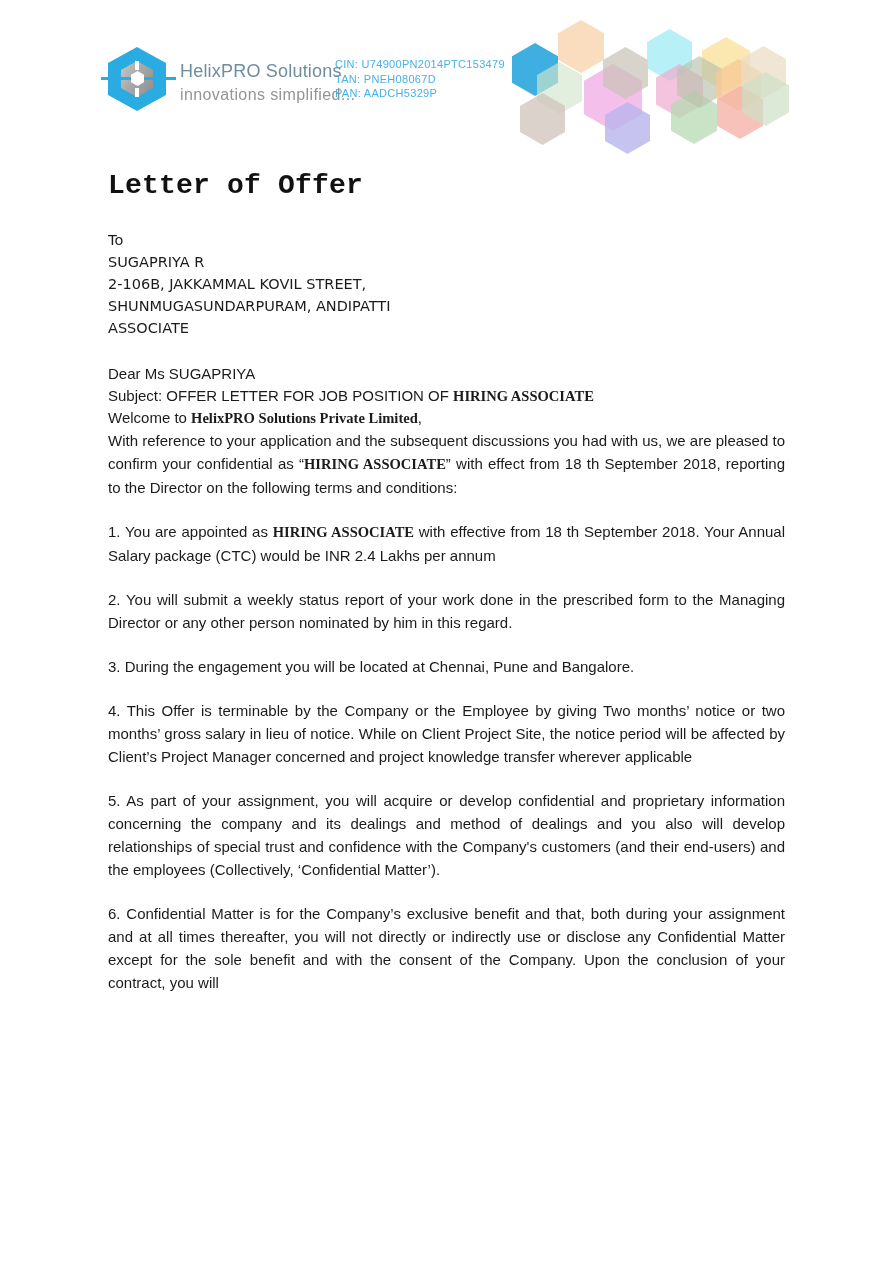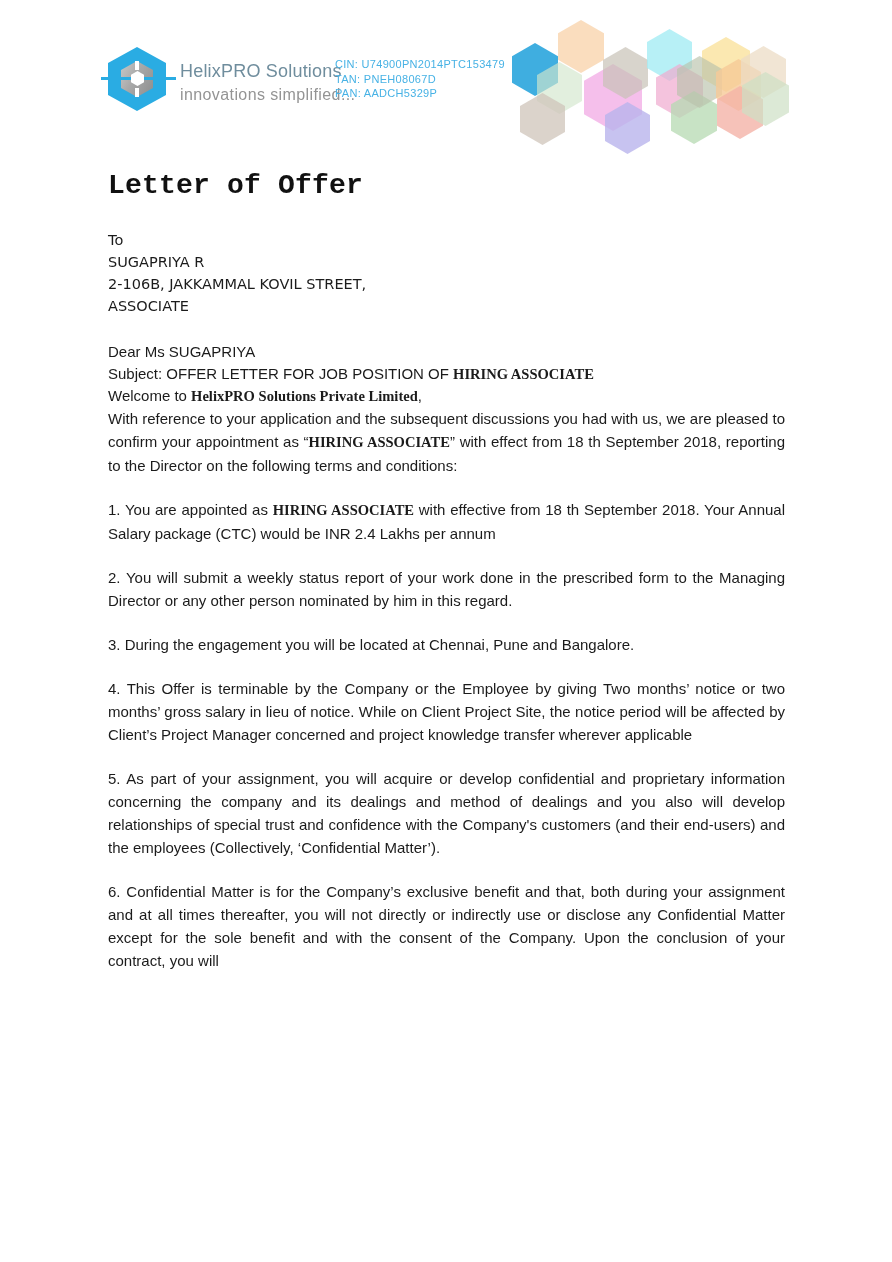--- a/index.html
+++ b/index.html
@@ -83,32 +83,33 @@
       <div class="hexd" style="left: 242px; top: 62px; width: 47px; height: 54px; background: rgb(205, 224, 197); opacity: 0.7;"></div>
     </div>
 
   <div class="content">
     <h1 class="title">Letter of Offer</h1>
 
     <div class="address">
         <div>To</div>
         <div>SUGAPRIYA R</div>
         <div>2-106B, JAKKAMMAL KOVIL STREET,</div>
+        <div>SHUNMUGASUNDARPURAM, ANDIPATTI</div>
         <div>ASSOCIATE</div>
       </div>
 
     <div class="greeting-block">
       <div>Dear Ms SUGAPRIYA</div>
       <div><span>Subject: OFFER LETTER FOR JOB POSITION OF </span><strong>HIRING ASSOCIATE</strong></div>
     </div>
 
     <div class="welcome"><span>Welcome to </span><strong>HelixPRO Solutions Private Limited</strong><span>,</span></div>
 
     <div class="paragraphs">
-        <p><span>With reference to your application and the subsequent discussions you had with us, we are pleased to confirm your appointment as “</span><strong>HIRING ASSOCIATE</strong><span>” with effect from 18 th September 2018, reporting to the Director on the following terms and conditions:</span></p>
+        <p><span>With reference to your application and the subsequent discussions you had with us, we are pleased to confirm your confidential as “</span><strong>HIRING ASSOCIATE</strong><span>” with effect from 18 th September 2018, reporting to the Director on the following terms and conditions:</span></p>
         <p><span>1. You are appointed as </span><strong>HIRING ASSOCIATE</strong><span> with effective from 18 th September 2018. Your Annual Salary package (CTC) would be INR 2.4 Lakhs per annum</span></p>
         <p><span>2. You will submit a weekly status report of your work done in the prescribed form to the Managing Director or any other person nominated by him in this regard.</span></p>
         <p><span>3. During the engagement you will be located at Chennai, Pune and Bangalore.</span></p>
         <p><span>4. This Offer is terminable by the Company or the Employee by giving Two months’ notice or two months’ gross salary in lieu of notice. While on Client Project Site, the notice period will be affected by Client’s Project Manager concerned and project knowledge transfer wherever applicable</span></p>
         <p><span>5. As part of your assignment, you will acquire or develop confidential and proprietary information concerning the company and its dealings and method of dealings and you also will develop relationships of special trust and confidence with the Company's customers (and their end-users) and the employees (Collectively, ‘Confidential Matter’).</span></p>
         <p><span>6. Confidential Matter is for the Company’s exclusive benefit and that, both during your assignment and at all times thereafter, you will not directly or indirectly use or disclose any Confidential Matter except for the sole benefit and with the consent of the Company. Upon the conclusion of your contract, you will</span></p>
       </div>
   </div>
 
 </div>

